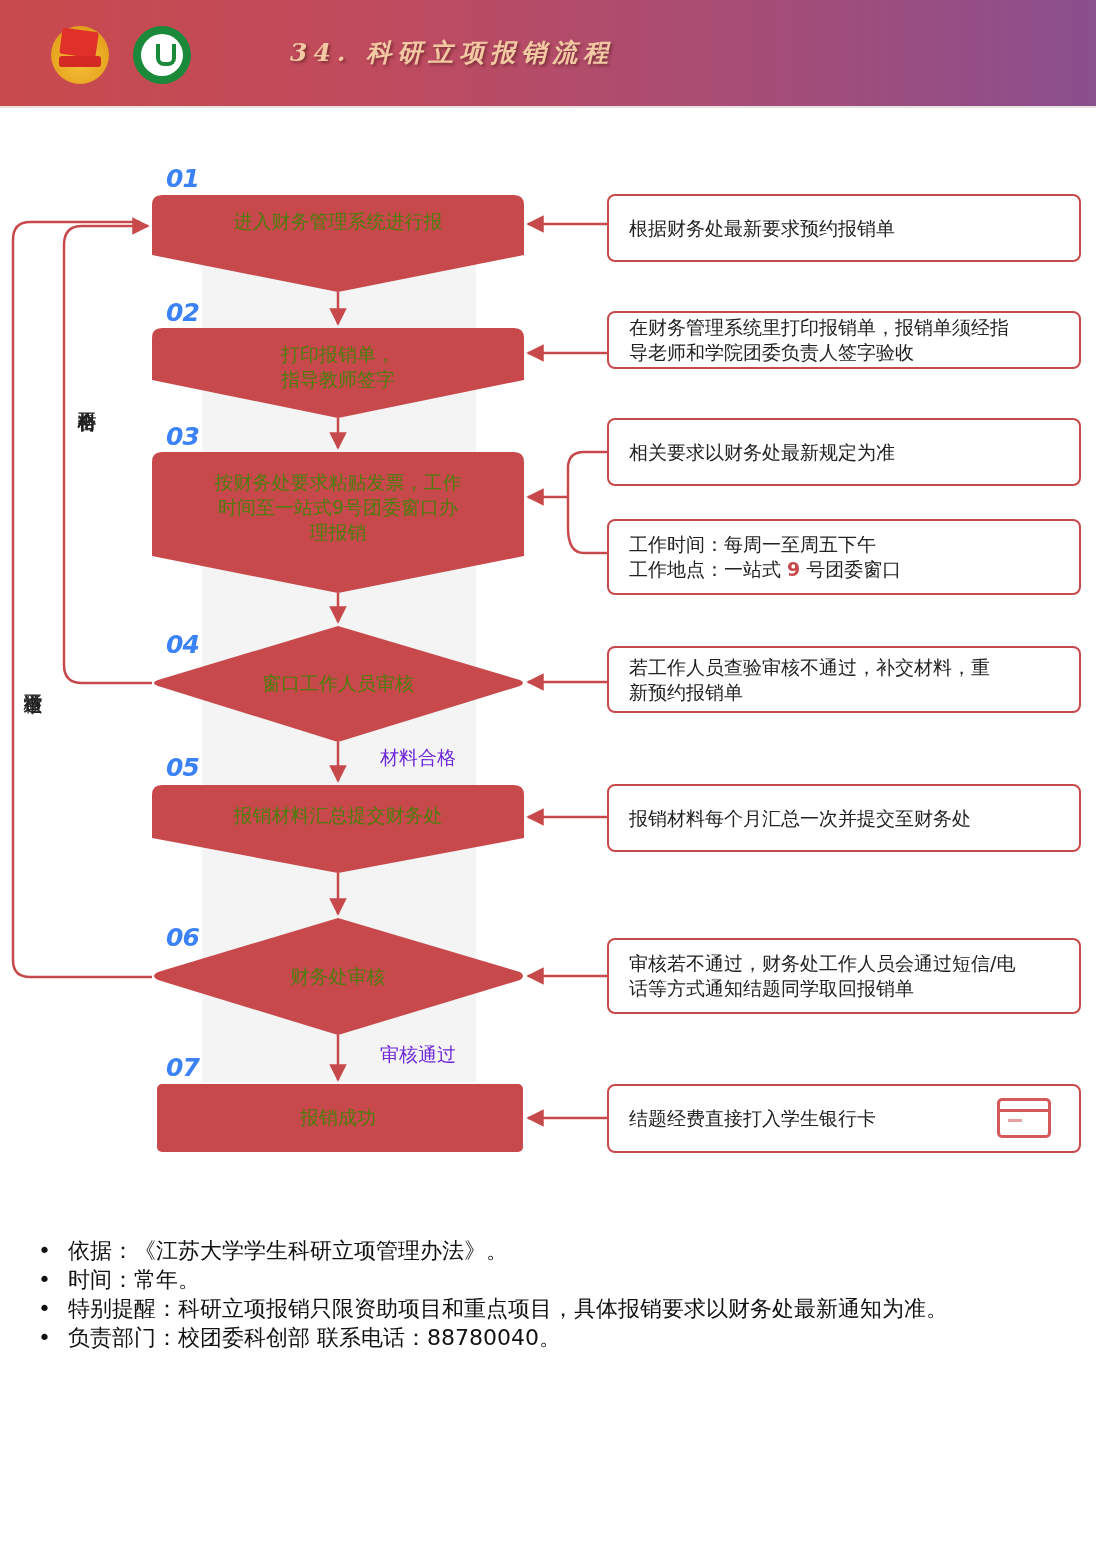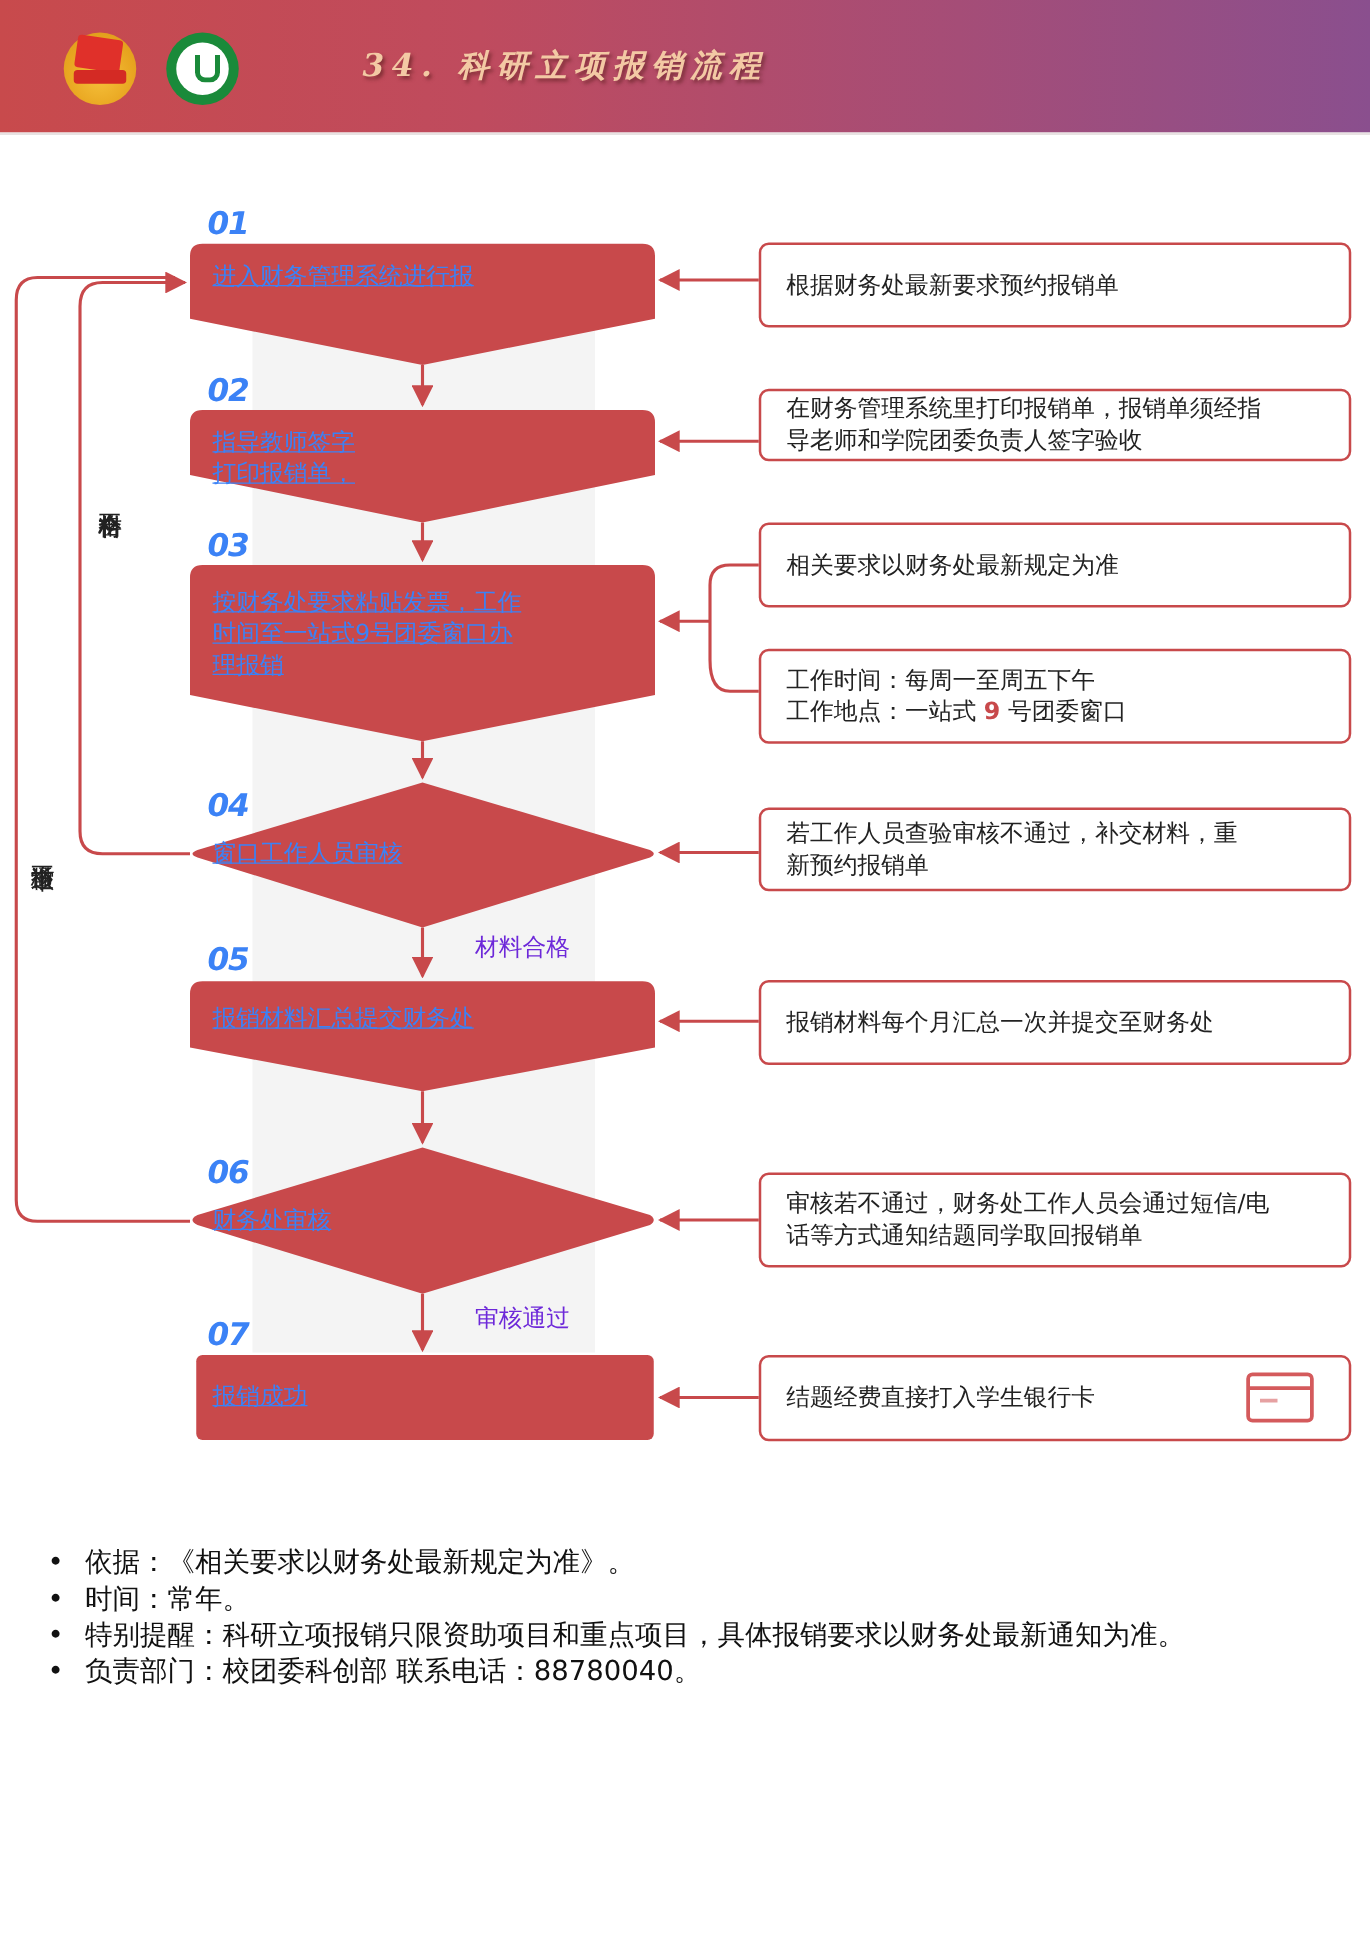--- a/index.html
+++ b/index.html
@@ -15,21 +15,21 @@
   .logo-league .band { position:absolute; left:8px; top:30px; width:42px; height:11px; background:#d42a24; border-radius:3px; }
   .logo-uni { left:133px; background:#1a8a3a; }
   .logo-uni .inner { position:absolute; left:8px; top:8px; width:42px; height:42px; border-radius:50%; background:#fff; }
   .logo-uni .u { position:absolute; left:15px; top:10px; width:12px; height:18px; border:4px solid #1a8a3a; border-top:none; border-radius:0 0 8px 8px; }
   .title { position:absolute; left:290px; top:36px; font-family:"DejaVu Serif", serif; font-size:25px; font-weight:bold;
            color:#f3c9a4; letter-spacing:6px; text-shadow:2px 2px 3px rgba(90,30,30,0.6); font-style:italic; }
   .guide-col { position:absolute; left:202px; top:262px; width:274px; height:820px; background:#f4f4f4; }
   svg.flow { position:absolute; left:0; top:0; }
   .step-num { position:absolute; font-family:"DejaVu Sans", sans-serif; font-weight:bold; font-style:italic;
               font-size:25px; color:#3b82f6; letter-spacing:-1px; }
-  .node-text { position:absolute; color:#3b82f6; font-size:19px; line-height:25px;text-decoration:underline; }
+  .node-text { position:absolute; color:#4d7c0f; font-size:19px; text-align:center; line-height:25px; }
   .note { position:absolute; left:607px; width:474px; border:2px solid #c8494b; border-radius:8px; background:#fff;
           box-sizing:border-box; padding:18px 20px; display:flex; flex-direction:column; justify-content:center;
           font-size:19px; line-height:25px; color:#222; }
   .note .hl { color:#c8494b; font-weight:bold; }
   .vlabel { position:absolute; font-size:19px; color:#222; width:22px; text-align:center; line-height:24px; }
   .edge-label { position:absolute; font-size:19px; color:#6d28d9; }
   .card-icon { position:absolute; right:28px; top:12px; width:54px; height:40px; border:3px solid #d45a5c;
                border-radius:5px; box-sizing:border-box; }
   .card-icon .stripe { position:absolute; left:0; right:0; top:8px; height:3px; background:#d45a5c; }
   .card-icon .chip { position:absolute; left:8px; top:18px; width:14px; height:3px; background:#e6a1a2; }
@@ -98,22 +98,22 @@
 <div class="step-num" style="left:166px;top:422px">03</div>
 <div class="step-num" style="left:166px;top:630px">04</div>
 <div class="step-num" style="left:166px;top:753px">05</div>
 <div class="step-num" style="left:166px;top:923px">06</div>
 <div class="step-num" style="left:166px;top:1053px">07</div>
 
 <div class="node-text" style="left:170px;top:209px;width:336px">
   <div>进入财务管理系统进行报</div>
 </div>
 <div class="node-text" style="left:170px;top:342px;width:336px">
-  <div>指导教师签字</div>
-    <div>打印报销单，</div>
+  <div>打印报销单，</div>
+    <div>指导教师签字</div>
 </div>
 <div class="node-text" style="left:170px;top:470px;width:336px">
   <div>按财务处要求粘贴发票，工作</div>
     <div>时间至一站式9号团委窗口办</div>
     <div>理报销</div>
 </div>
 <div class="node-text" style="left:170px;top:671px;width:336px">
   <div>窗口工作人员审核</div>
 </div>
 <div class="node-text" style="left:170px;top:803px;width:336px">
@@ -165,21 +165,21 @@
   <div>结题经费直接打入学生银行卡</div>
   <div class="card-icon">
     <div class="stripe"></div>
       <div class="chip"></div>
   </div>
 </div>
 
 <div class="bullets">
   <div class="b">
       <span class="dot">•</span>
-      <span>依据：《相关要求以财务处最新规定为准》。</span>
+      <span>依据：《江苏大学学生科研立项管理办法》。</span>
     </div>
   <div class="b">
       <span class="dot">•</span>
       <span>时间：常年。</span>
     </div>
   <div class="b">
       <span class="dot">•</span>
       <span>特别提醒：科研立项报销只限资助项目和重点项目，具体报销要求以财务处最新通知为准。</span>
     </div>
   <div class="b">

